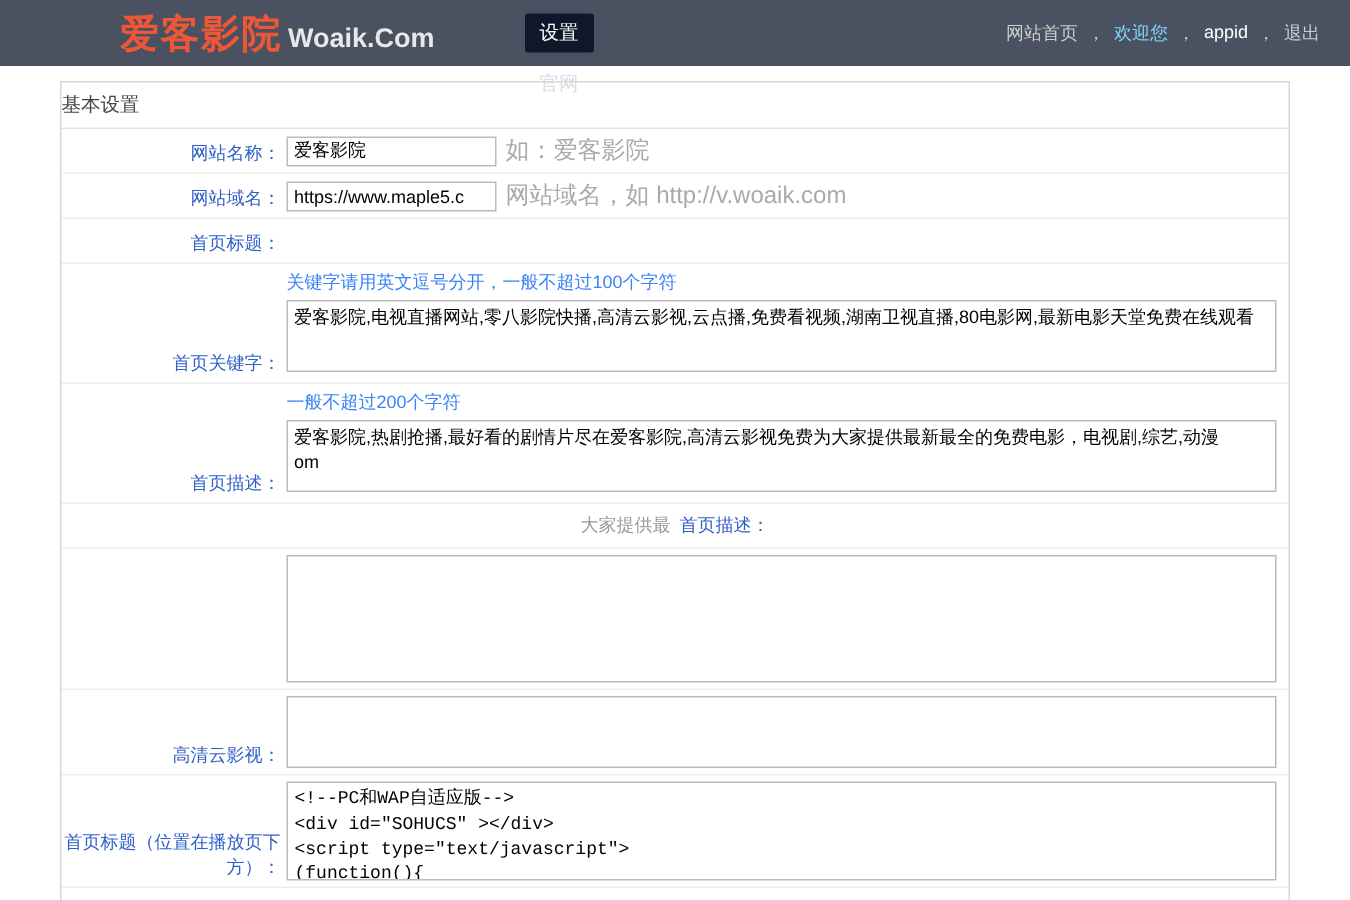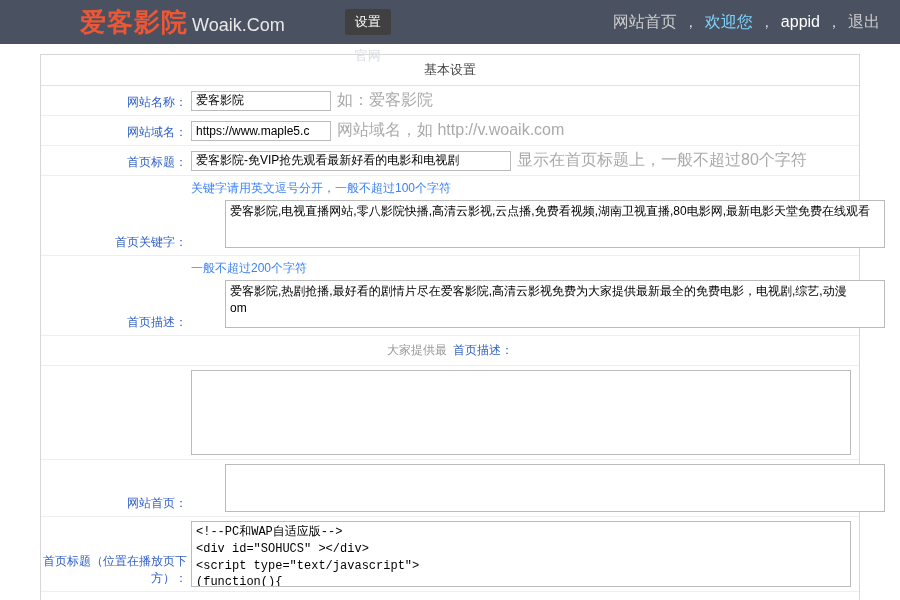--- a/index.html
+++ b/index.html
@@ -1,42 +1,42 @@
 <!DOCTYPE html>
 <html><head>
 <meta charset="utf-8">
 <style>
   * { box-sizing: border-box; margin: 0; padding: 0; }
   body { font-family: "Microsoft YaHei", Arial, sans-serif; font-size: 12px; background: #fff; color: #333; }
   .topbar { background: #4a5161; height: 44px; display: flex; align-items: center; padding: 0 20px 0 80px; }
   .logo { display: flex; align-items: baseline; gap: 2px; }
   .logo-cn { color: #ed5736; font-size: 26px; font-weight: bold; letter-spacing: 1px; }
-  .logo-en { color: #e8e8e8; font-size: 18px; font-weight: 400; margin-left: 2px; }
+  .logo-en { color: #e8e8e8; font-size: 18px; font-weight: 700; margin-left: 2px; }
   .nav { display: flex; gap: 8px; margin-left: 60px; flex-direction: column; }
   .nav a { color: #d9dce2; text-decoration: none; font-size: 13px; padding: 4px 10px; border-radius: 2px; }
-  .nav a.active { background: #404040; color: #fff; }
-  .top-right { margin-left: auto; font-size: 16px; color: #bbb; display: flex; gap: 6px; align-items: center; }
+  .nav a.active { background: #0f172a; color: #fff; }
+  .top-right { margin-left: auto; font-size: 12px; color: #bbb; display: flex; gap: 6px; }
   .top-right span { color: #ccc; }
   .top-right .w { color: #7dd3fc; }
   .top-right .a { color: #fff; }
   .wrap { margin: 10px 40px; border: 1px solid #d7d7d7; }
-  .section-title { text-align: center; font-size: 13px; padding: 6px 0; border-bottom: 1px solid #e2e2e2; color: #444; }
+  .section-title { text-align: left; font-size: 13px; padding: 6px 0; border-bottom: 1px solid #e2e2e2; color: #444; }
   .row { display: flex; align-items: flex-end; border-bottom: 1px solid #eee; padding: 4px 8px 4px 0; }
   .row:last-child { border-bottom: none; }
   .label { width: 150px; min-width: 150px; text-align: right; color: #2f5fc7; font-size: 12px; padding-top: 4px; padding-right: 4px; }
   .control { flex: 1; display: flex; flex-direction: column; gap: 2px; }
   .control-line { display: flex; align-items: center; gap: 6px; }
   input[type="text"] { height: 20px; border: 1px solid #bbb; padding: 0 4px; font-size: 12px; font-family: inherit; }
   textarea { width: 100%; border: 1px solid #bbb; padding: 2px 4px; font-size: 12px; font-family: inherit; resize: none; line-height: 1.4; overflow-y: scroll; }
   .hint { color: #aaa; font-size: 16px; }
   .hint-top { color: #3b82f6; font-size: 12px; margin-bottom: 1px; }
   .overlay-row { display: flex; align-items: center; justify-content: center; padding: 6px 0; border-bottom: 1px solid #eee; color: #999; gap: 6px; }
   .overlay-row .blue { color: #2f5fc7; }
   .big-area textarea { height: 85px; }
-  .med-area textarea { height: 48px; margin-left: 34px; }
+  .med-area textarea { height: 48px; }
   .code-area textarea { font-family: "Courier New", monospace; font-size: 12px; height: 66px; }
   .w140 { width: 140px; }
   .w320 { width: 320px; }
 </style>
 </head>
 <body>
 
 <div class="topbar">
   <div class="logo">
     <span class="logo-cn">爱客影院</span>
@@ -76,26 +76,20 @@
     <div class="control">
         <div class="control-line">
       <input type="text" class="w140" value="https://www.maple5.c" style="">
       <span class="hint">网站域名，如 http://v.woaik.com</span>
     </div>
       </div>
   </div>
 
   <div class="row">
     <div class="label">首页标题：</div>
-    <div class="control">
-        <div class="control-line">
-      <input type="text" class="w320" value="爱客影院-免VIP抢先观看最新好看的电影和电视剧" style="">
-      <span class="hint">显示在首页标题上，一般不超过80个字符</span>
-    </div>
-      </div>
   </div>
 
   <div class="row">
     <div class="label">首页关键字：</div>
     <div class="control">
       <span class="hint-top">关键字请用英文逗号分开，一般不超过100个字符</span>
       <div class="med-area"><textarea style="">爱客影院,电视直播网站,零八影院快播,高清云影视,云点播,免费看视频,湖南卫视直播,80电影网,最新电影天堂免费在线观看</textarea></div>
     </div>
   </div>
 
@@ -113,21 +107,21 @@
   </div>
 
   <div class="row">
     <div class="label"></div>
     <div class="control big-area">
         <textarea style=""></textarea>
       </div>
   </div>
 
   <div class="row">
-    <div class="label">网站首页：</div>
+    <div class="label">高清云影视：</div>
     <div class="control med-area">
         <textarea style=""></textarea>
       </div>
   </div>
 
   <div class="row">
     <div class="label">首页标题（位置在播放页下方）：</div>
     <div class="control code-area">
         <textarea style="">&lt;!--PC和WAP自适应版--&gt;
 &lt;div id="SOHUCS" &gt;&lt;/div&gt;

